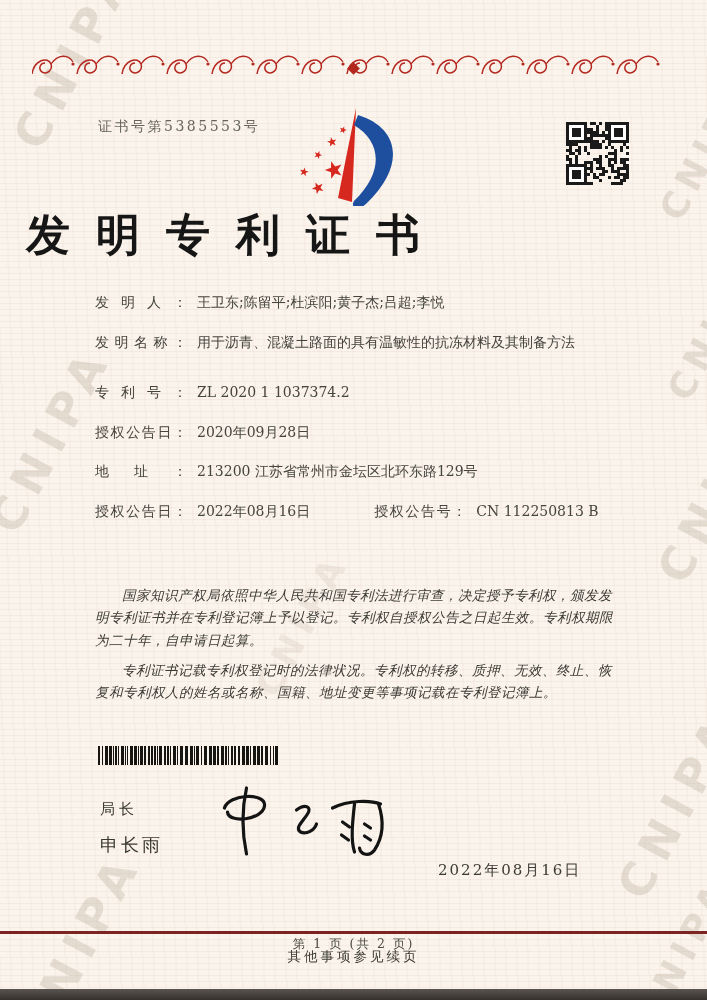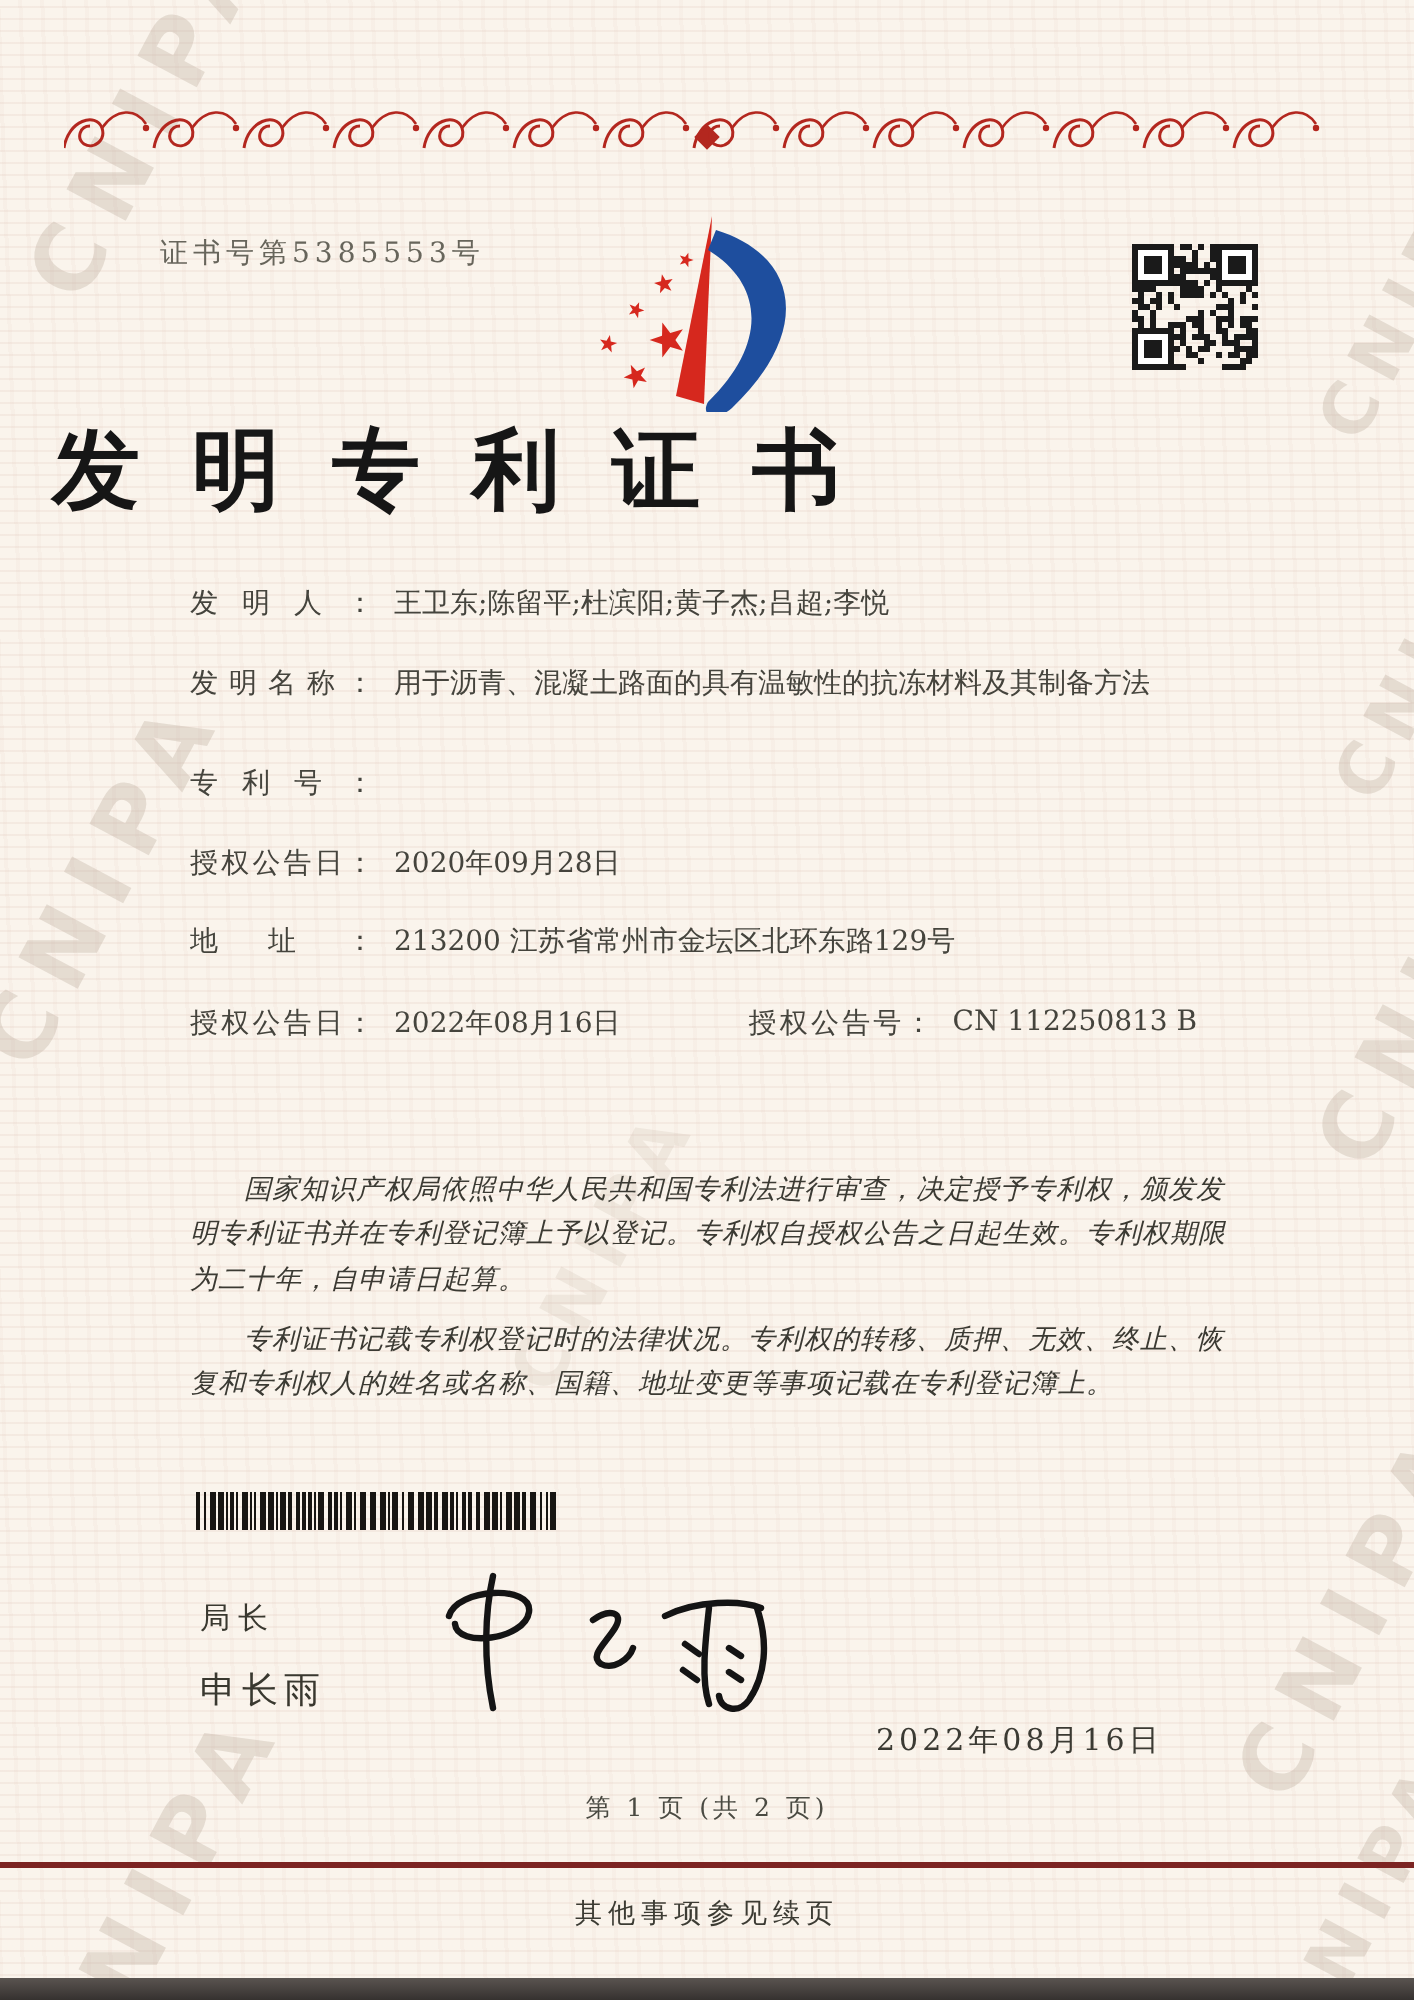--- a/index.html
+++ b/index.html
@@ -13,21 +13,21 @@
   }
   .wm{
     position:absolute;font-family:"DejaVu Sans","Liberation Sans",sans-serif;
     font-weight:bold;font-size:46px;letter-spacing:10px;
     color:rgba(189,172,157,0.34);transform:rotate(-62deg);
     white-space:nowrap;pointer-events:none;z-index:1;
   }
   .wm.small{font-size:36px;letter-spacing:7px;}
   .layer{position:absolute;z-index:2;}
   .ornament{left:32px;top:50px;width:643px;height:38px;}
-  .cert-no{left:80px;top:118px;font-size:14px;letter-spacing:2.5px;color:#67655b;}
+  .cert-no{left:98px;top:118px;font-size:14px;letter-spacing:2.5px;color:#67655b;}
   .emblem{left:288px;top:108px;width:130px;height:98px;}
   .qr{left:566px;top:122px;width:63px;height:63px;}
   .title{left:0;top:206px;width:707px;text-align:left;font-size:44px;font-weight:bold;
          color:#161616;letter-spacing:26px;text-indent:26px;}
   .fields{left:95px;top:292px;width:524px;color:#45443d;font-size:14px;}
   .row{display:flex;line-height:20px;}
   .lbl{flex:none;width:92px;margin-right:10px;text-align:justify;text-align-last:justify;white-space:nowrap;}
   .val{flex:1;}
   .mb-a{margin-bottom:30px;} .mb-b{margin-bottom:20px;} .mb-c{margin-bottom:19px;}
   .mb-d{margin-bottom:5px;}  .mb-e{margin-bottom:22px;}
@@ -37,21 +37,21 @@
   .grant-gap{margin-left:64px;}
   .body-text{left:95px;top:584px;width:522px;font-size:13.5px;line-height:1.65;
              color:#3b3a33;font-style:italic;letter-spacing:0.5px;}
   .body-text p{margin:0 0 8px 0;text-indent:2em;}
   .barcode{left:98px;top:746px;width:190px;height:19px;display:flex;align-items:stretch;}
   .barcode i{display:block;height:100%;background:#171512;}
   .sig-title{left:100px;top:800px;font-size:15px;letter-spacing:4px;color:#39382f;}
   .sig-name{left:100px;top:833px;font-size:18px;letter-spacing:3px;color:#39382f;}
   .sig-script{left:192px;top:780px;width:215px;height:85px;}
   .issue-date{left:438px;top:861px;font-size:15px;letter-spacing:2px;color:#3b3a33;}
-  .page-indicator{left:0;top:896px;width:707px;text-align:center;font-size:12.5px;
+  .page-indicator{left:0;top:936px;width:707px;text-align:center;font-size:12.5px;
                   letter-spacing:2px;color:#4a4a42;}
   .red-line{left:0;top:931px;width:707px;height:3px;background:#7c2422;}
   .footer-note{left:0;top:948px;width:707px;text-align:center;font-size:13.5px;
                letter-spacing:3px;color:#3c3b33;}
   .bottom-bar{left:0;top:989px;width:707px;height:11px;
               background:linear-gradient(#5a5450,#35312f);}
 </style>
 </head>
 <body>
 
@@ -272,20 +272,21 @@
     <div class="row mb-b">
       <span class="lbl">发明人：</span>
       <span class="val">王卫东;陈留平;杜滨阳;黄子杰;吕超;李悦</span>
     </div>
     <div class="row mb-a">
       <span class="lbl">发明名称：</span>
       <span class="val">用于沥青、混凝土路面的具有温敏性的抗冻材料及其制备方法</span>
     </div>
     <div class="row mb-b">
       <span class="lbl">专利号：</span>
+      <span class="val">ZL 2020 1 1037374.2</span>
     </div>
     <div class="row mb-c">
       <span class="lbl">授权公告日：</span>
       <span class="val">2020年09月28日</span>
     </div>
     <div class="row mb-e">
       <span class="lbl">地址：</span>
       <span class="val">213200 江苏省常州市金坛区北环东路129号</span>
     </div>
     <div class="grant-row">

